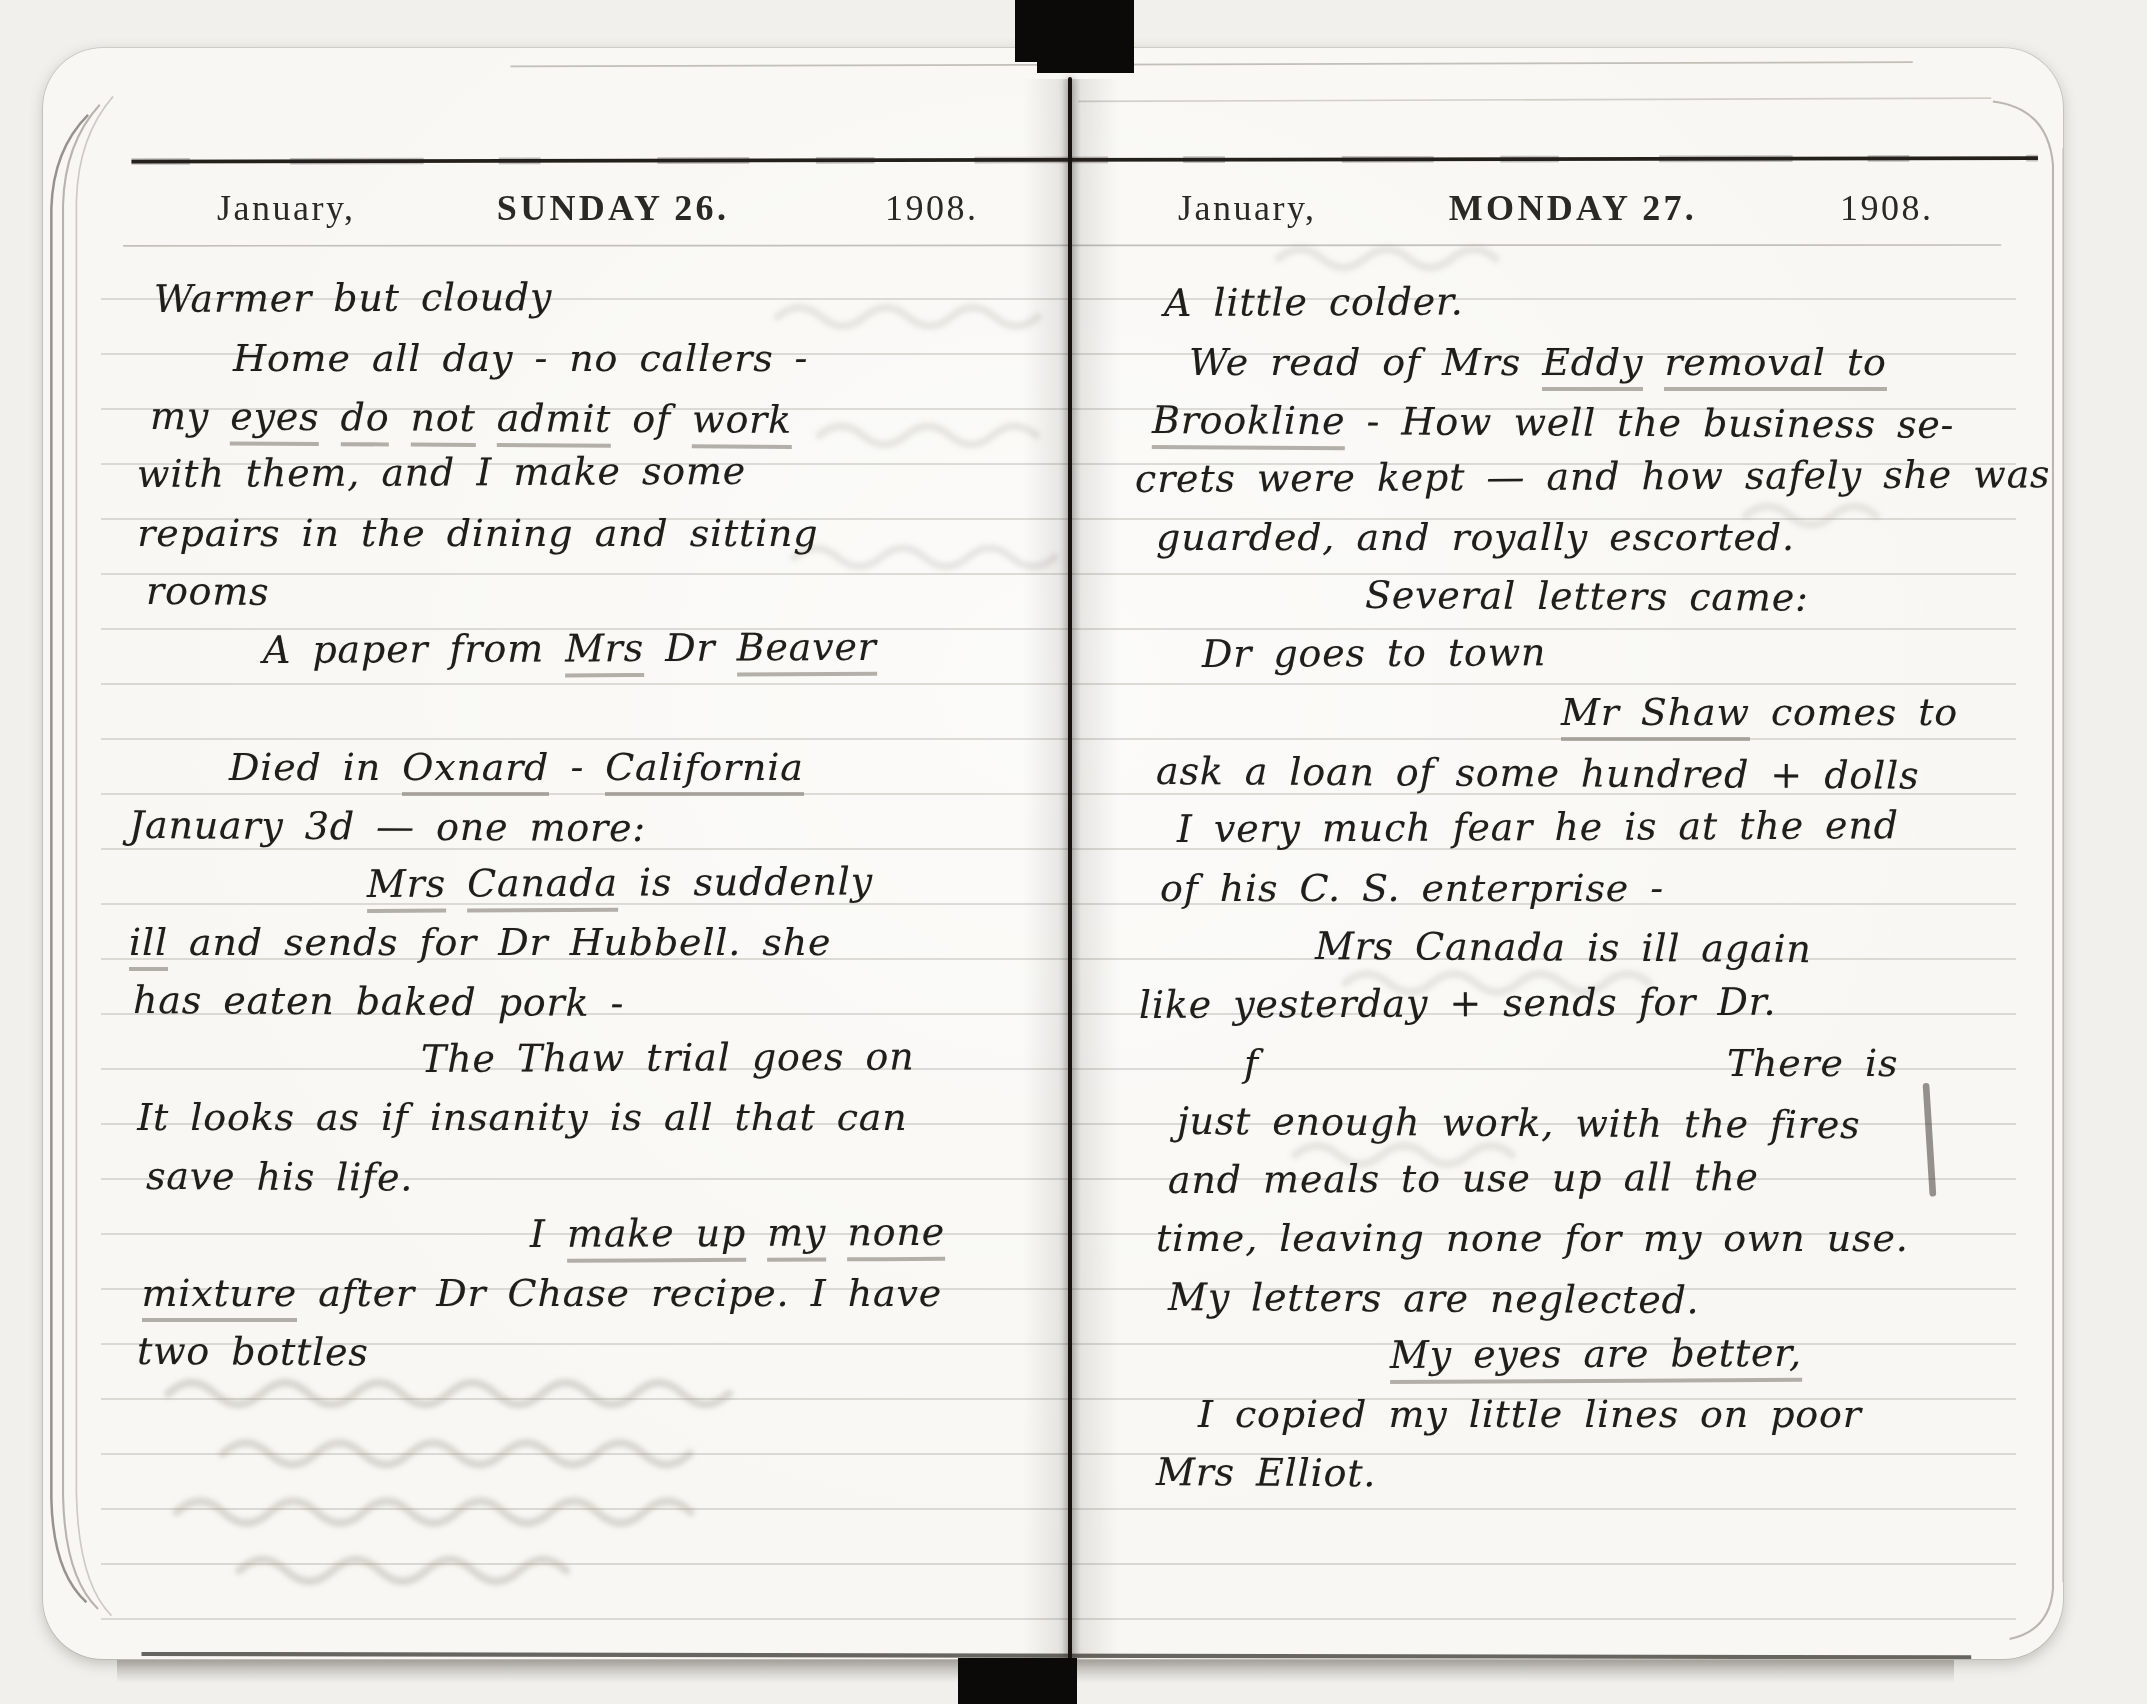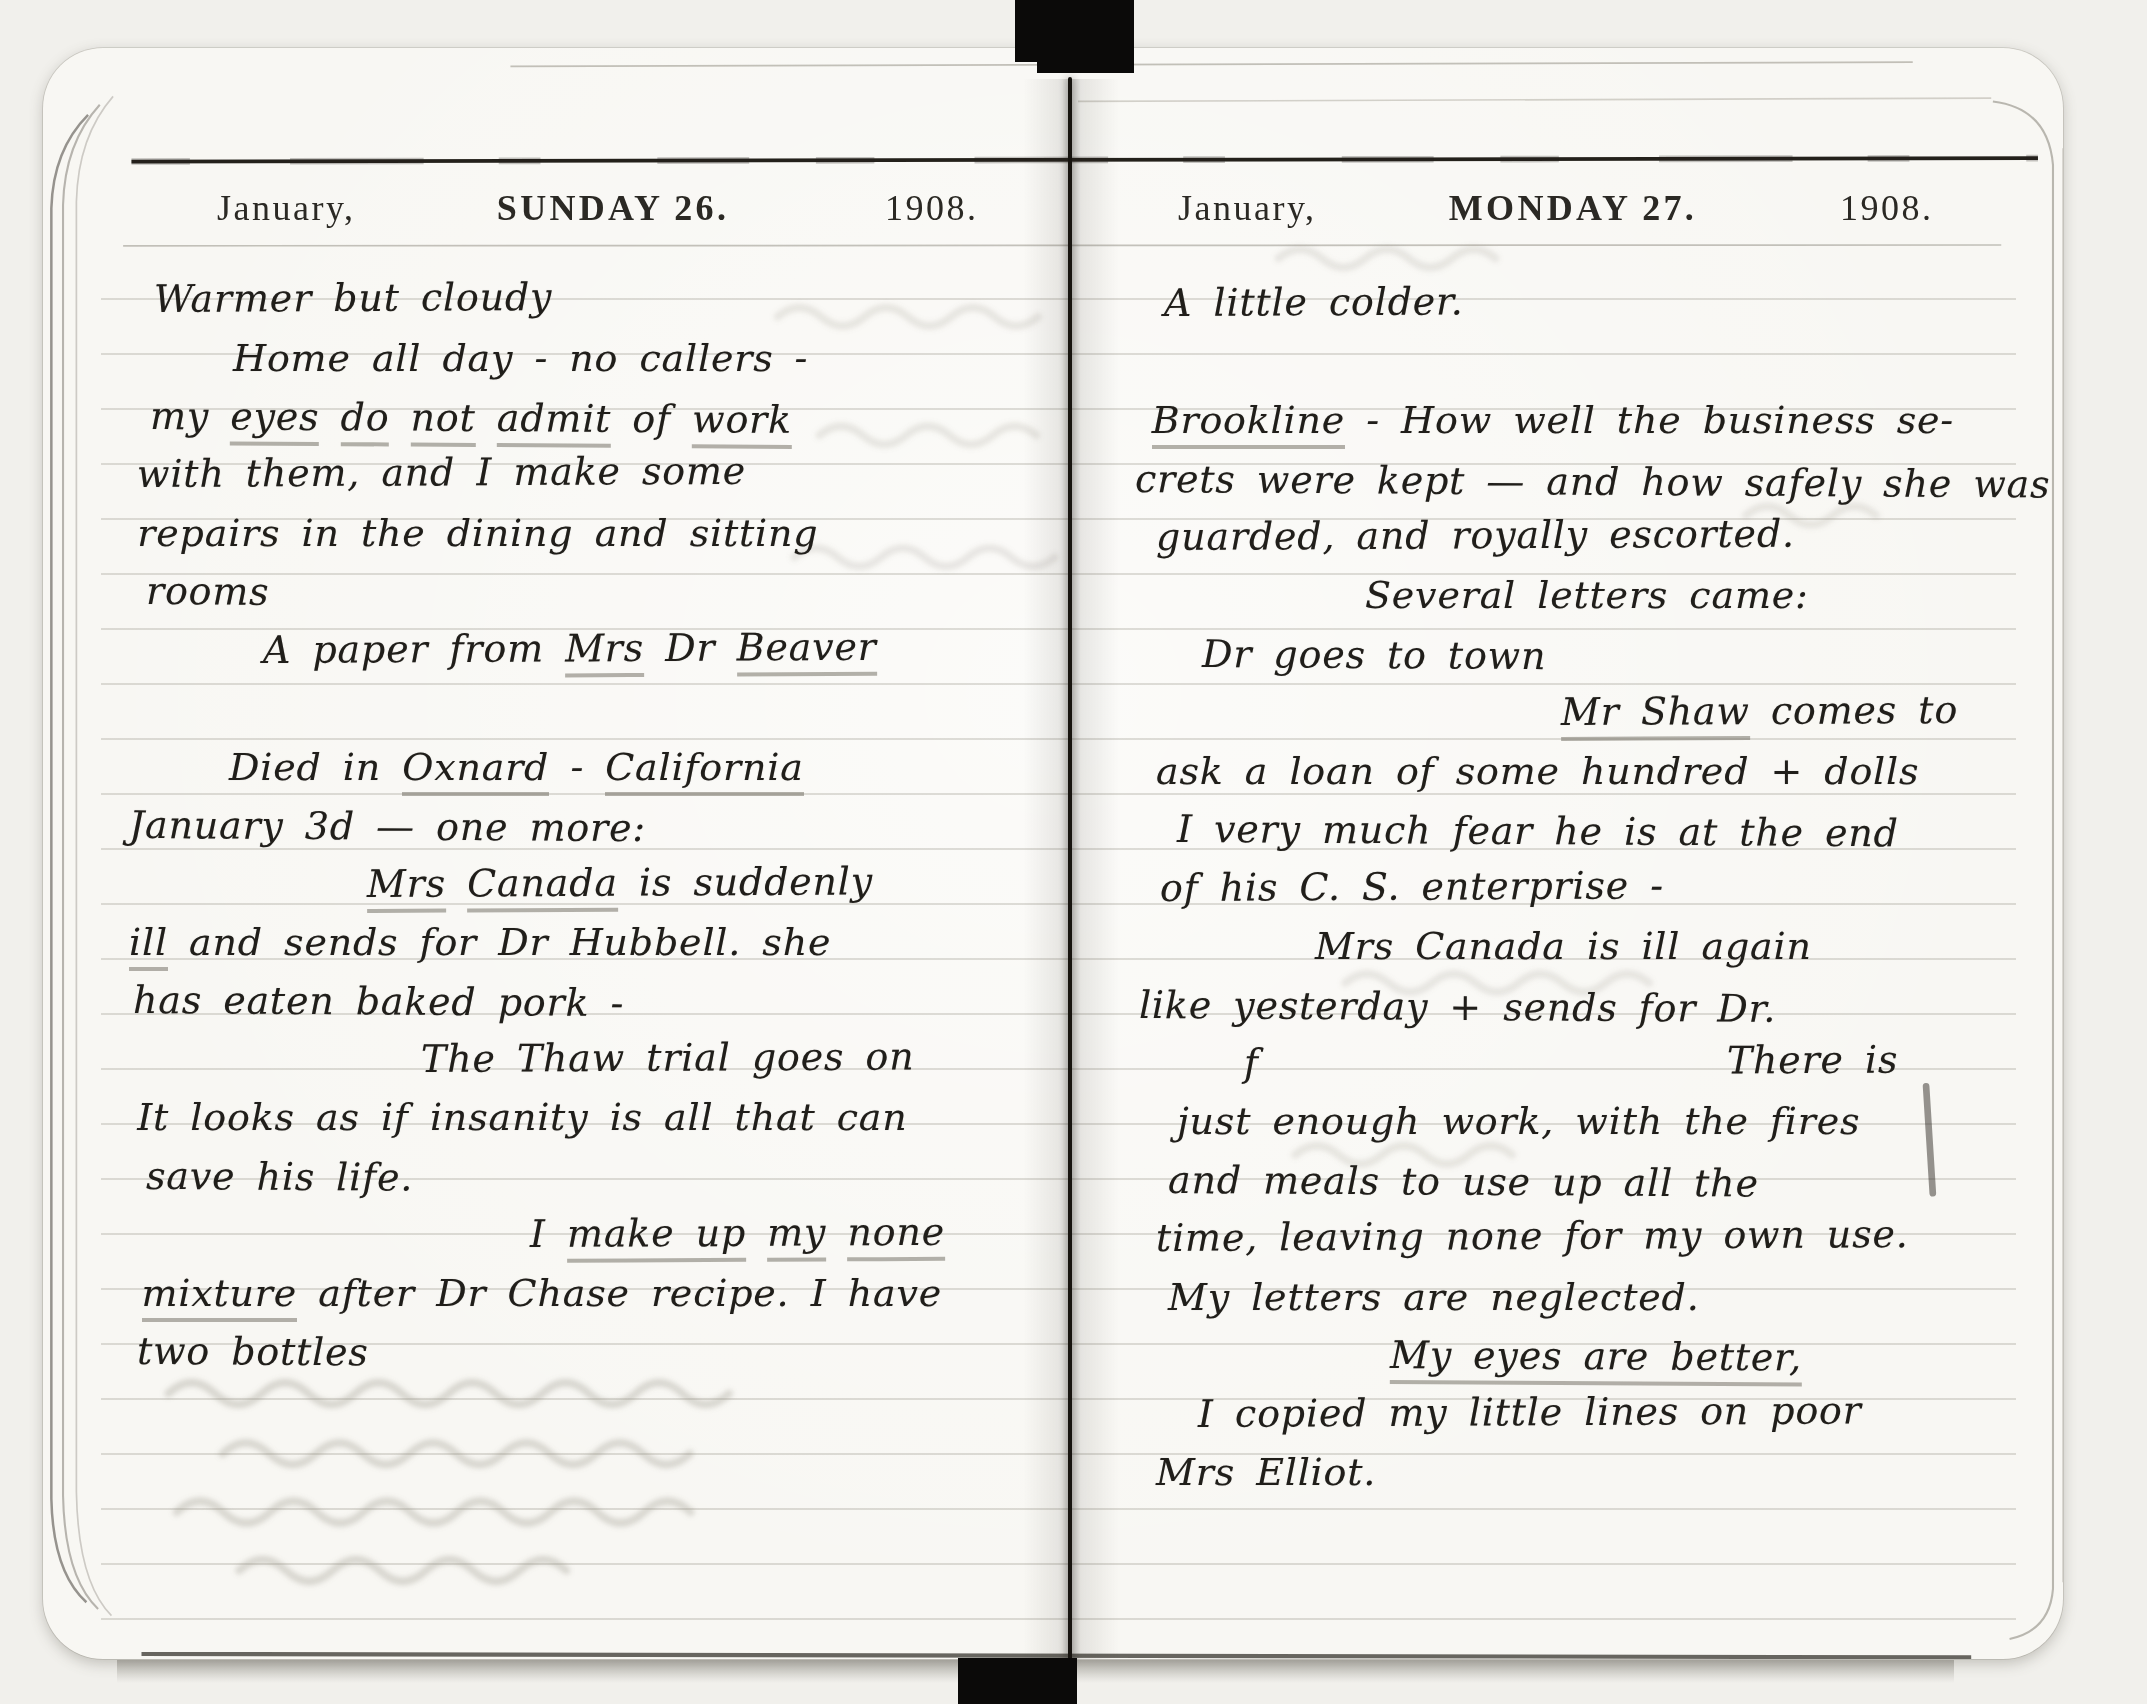--- a/index.html
+++ b/index.html
@@ -173,20 +173,21 @@
     </div>
 
     <div class="page right">
       <div class="page-header">
         <span class="h-month">January,</span>
         <span class="h-day">MONDAY 27.</span>
         <span class="h-year">1908.</span>
       </div>
       <div class="lines">
           <div class="hand-line" style="top: 231px; left: 29px;"><span>A little colder.</span></div>
+          <div class="hand-line" style="top: 290px; left: 54px;"><span>We read of Mrs </span><span class="u">Eddy</span><span> </span><span class="u">removal to</span></div>
           <div class="hand-line" style="top: 348px; left: 16.7px;"><span class="u">Brookline</span><span> - How well the business se-</span></div>
           <div class="hand-line" style="top: 407px; left: 0px;"><span>crets were kept — and how safely she was</span></div>
           <div class="hand-line" style="top: 465px; left: 21px;"><span>guarded, and royally escorted.</span></div>
           <div class="hand-line" style="top: 523px; left: 230px;"><span>Several letters came:</span></div>
           <div class="hand-line" style="top: 582px; left: 67px;"><span>Dr goes to town</span></div>
           <div class="hand-line" style="top: 640px; left: 426px;"><span class="u">Mr Shaw</span><span> comes to</span></div>
           <div class="hand-line" style="top: 699px; left: 21px;"><span>ask a loan of some hundred + dolls</span></div>
           <div class="hand-line" style="top: 757px; left: 42px;"><span>I very much fear he is at the end</span></div>
           <div class="hand-line" style="top: 816px; left: 25px;"><span>of his C. S. enterprise -</span></div>
           <div class="hand-line" style="top: 874px; left: 180px;"><span>Mrs Canada is ill again</span></div>

